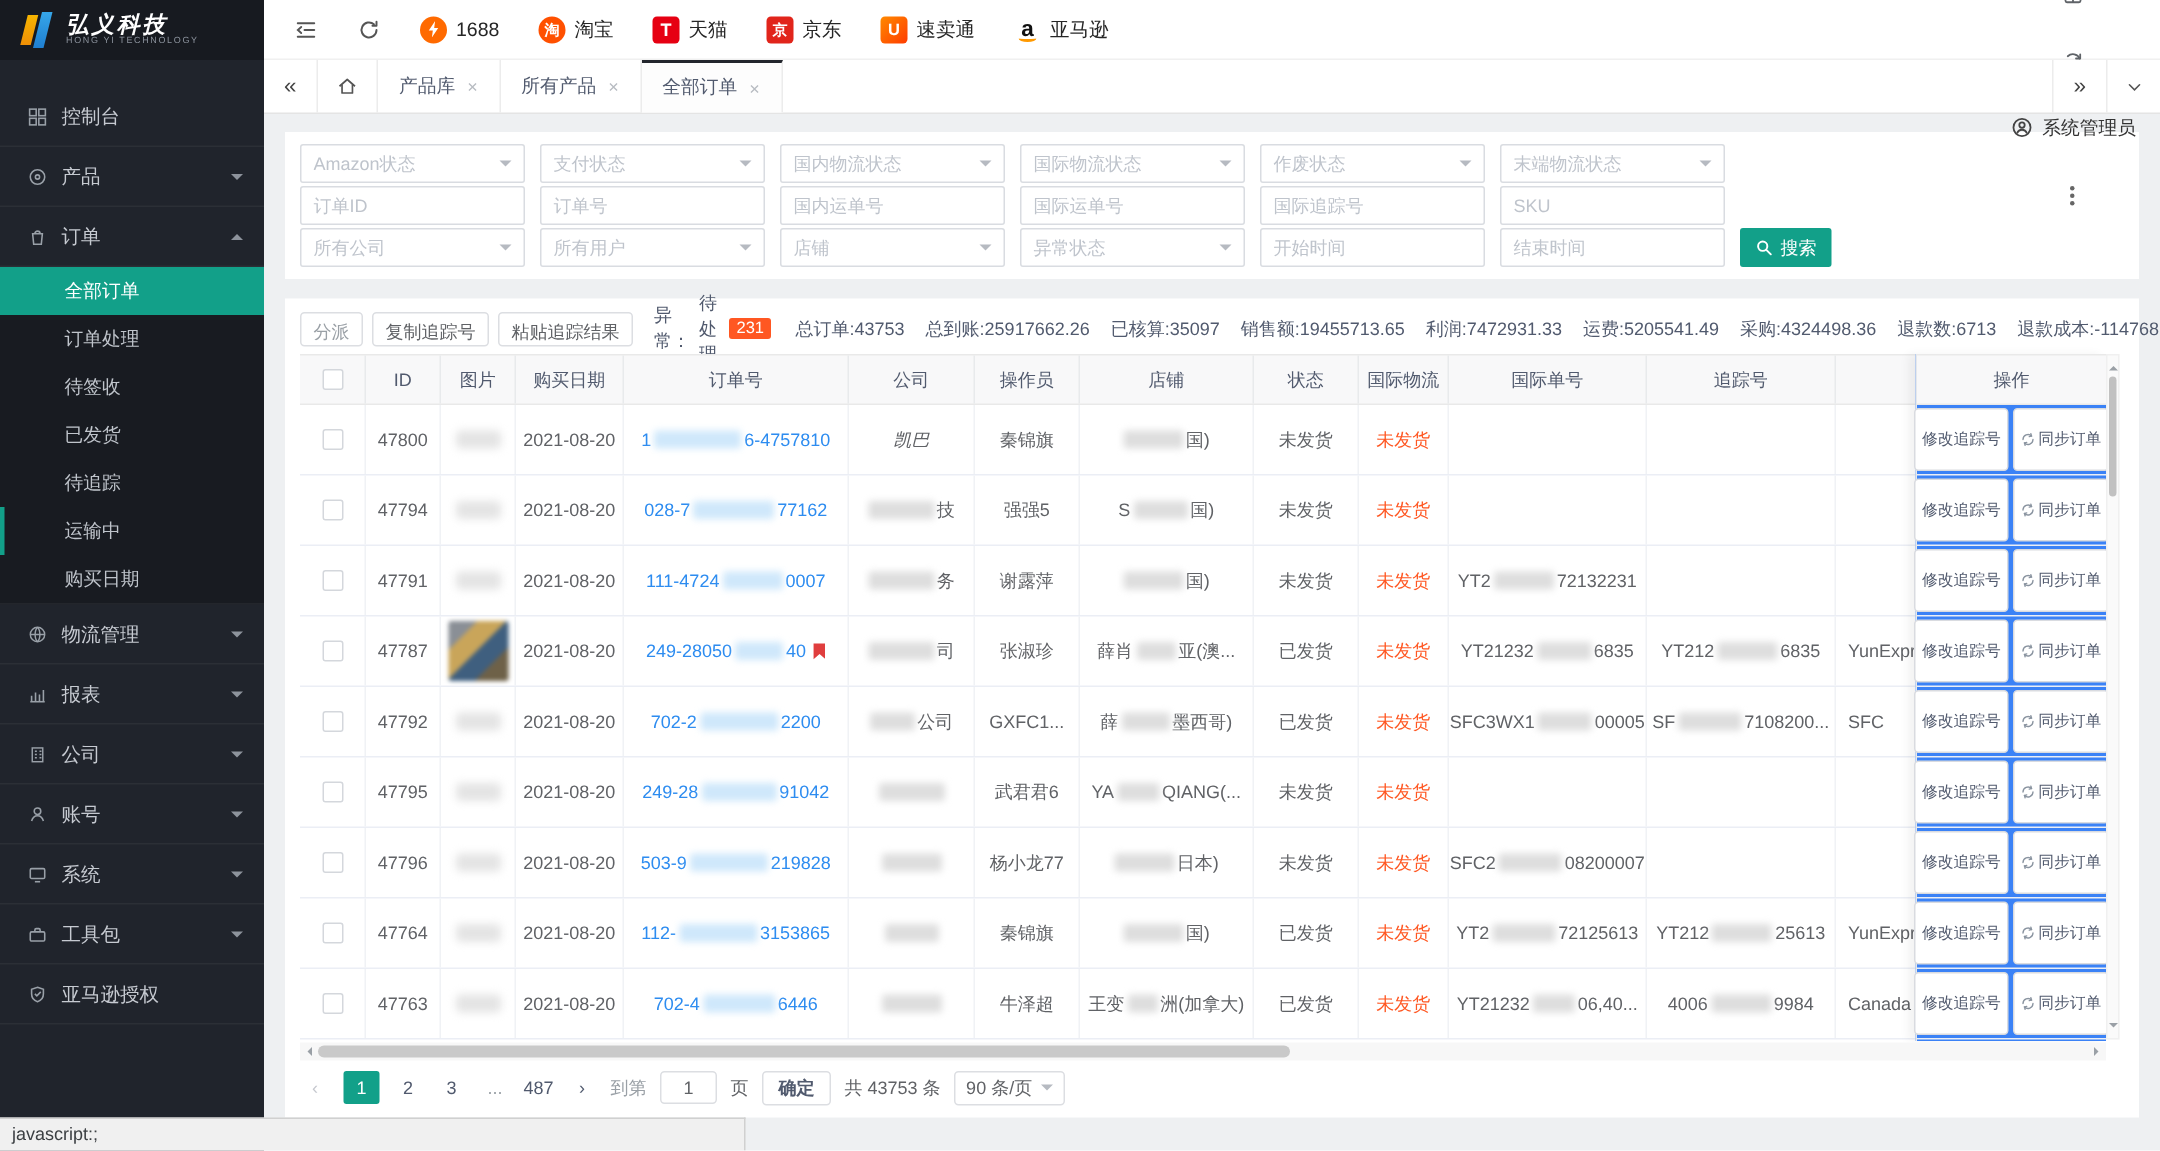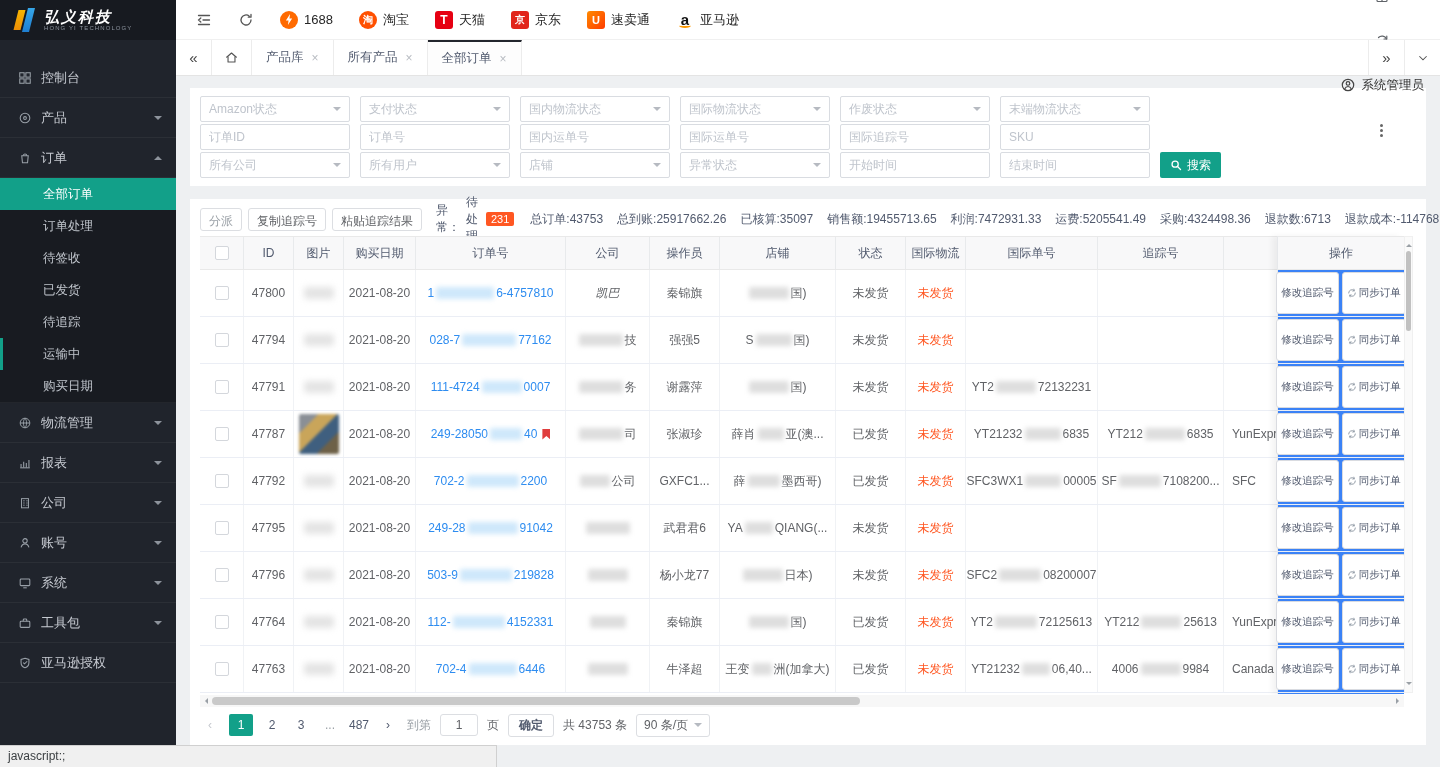--- a/index.html
+++ b/index.html
@@ -743,21 +743,21 @@
         </div>
         <div class="td id" style="width: 50px;">47764</div>
         <div class="td img" style="width: 50px;">
           <div class="smudge"></div>
         </div>
         <div class="td date" style="width: 72px;">2021-08-20</div>
         <div class="td order link" style="width: 150px;">
           <span class="masked">
             <span class="mpre">112-</span>
             <i class="blurseg bblue" style="width: 52px;"></i>
-            <span class="mpost">4152331</span>
+            <span class="mpost">3153865</span>
           </span>
         </div>
         <div class="td company" style="width: 84px;">
           <span class="masked">
             <i class="blurseg bgray" style="width: 36px;"></i>
           </span>
         </div>
         <div class="td operator" style="width: 70px;">秦锦旗</div>
         <div class="td shop" style="width: 116px;">
           <span class="masked">

